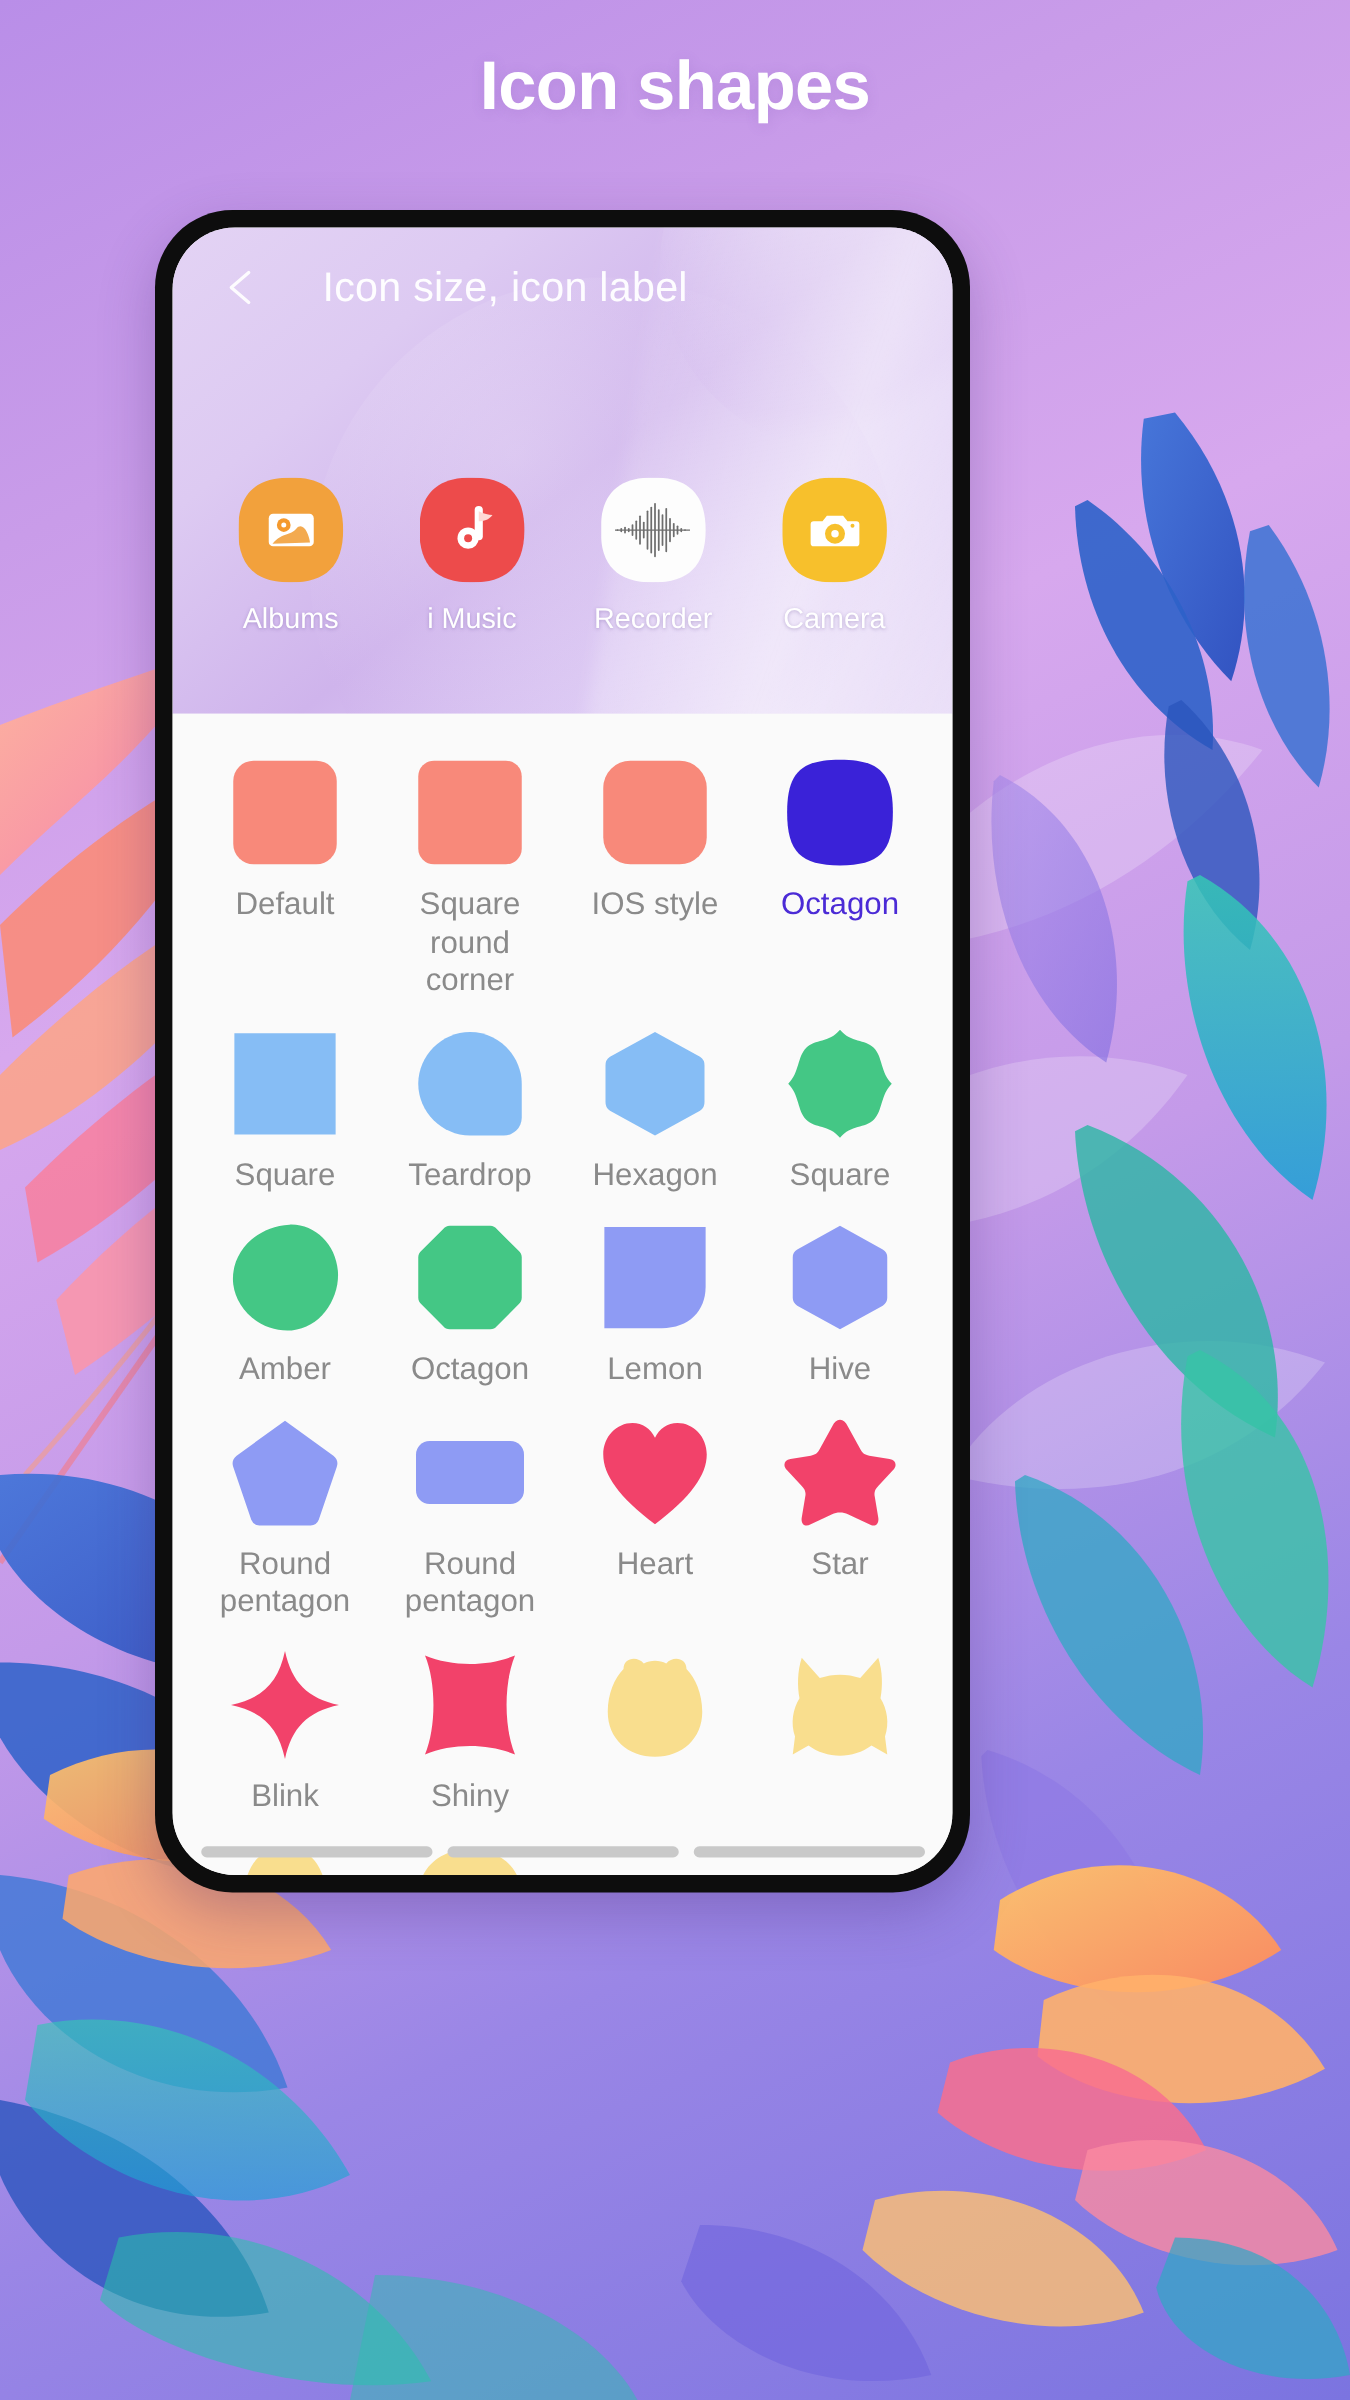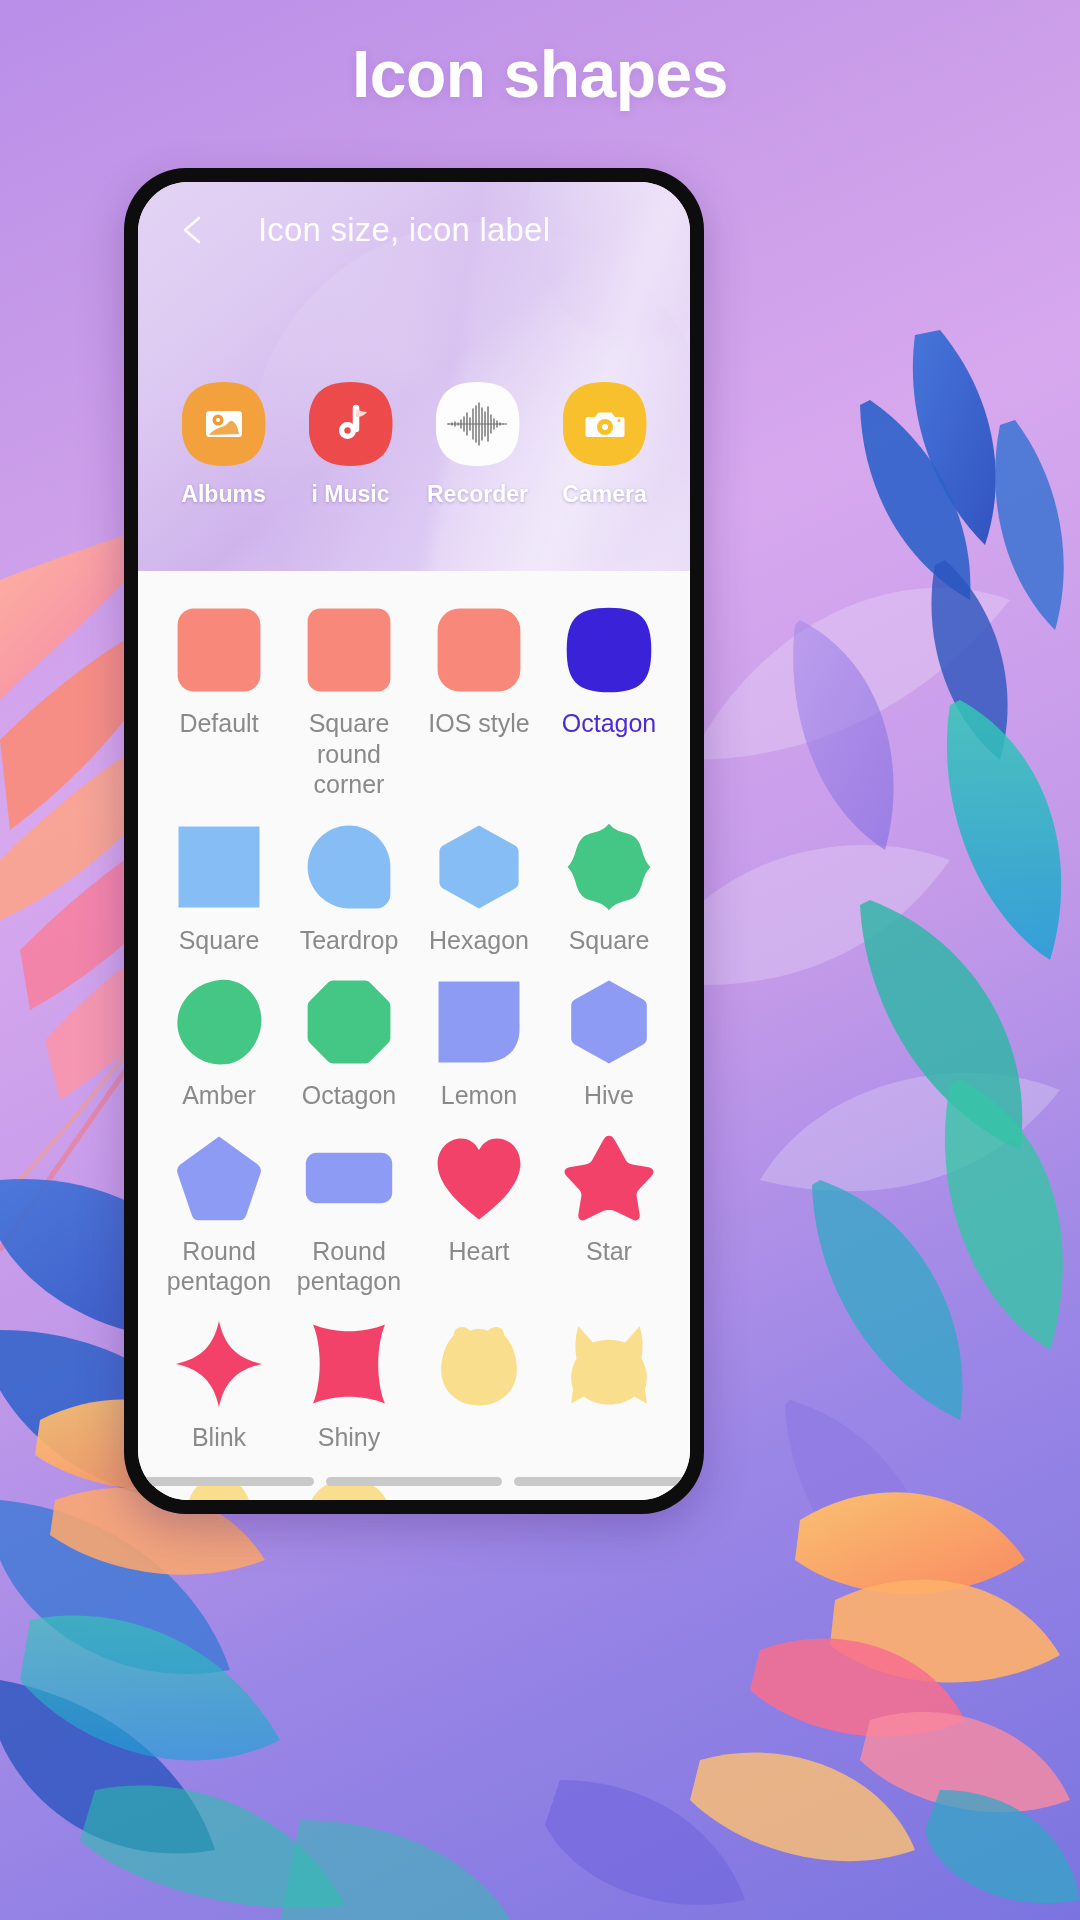--- a/index.html
+++ b/index.html
@@ -14,32 +14,32 @@
   
   .bg-wrap { position: absolute; inset: 0; overflow: hidden; z-index: 0; }
   .bg-svg { position: absolute; inset: 0; width: 1080px; height: 1920px; }
 
   
   .page-title {
     position: absolute;
     top: 36px; left: 0; width: 1080px;
     text-align: center;
     color: #ffffff;
-    font-size: 66px;
+    font-size: 55px;
     font-weight: bold;
     letter-spacing: -0.5px;
     z-index: 5;
     text-shadow: 0 2px 10px rgba(120,80,180,0.18);
   }
 
   
   .phone {
     position: absolute;
     left: 124px; top: 168px;
-    width: 580px; height: 1346px;
+    width: 652px; height: 1346px;
     background: #0d0d0d;
     border-radius: 62px;
     z-index: 4;
     box-shadow: 0 16px 44px rgba(70,40,120,0.30);
     padding: 14px;
   }
   .screen {
     position: relative;
     width: 100%; height: 100%;
     border-radius: 50px;
@@ -90,21 +90,20 @@
     font-size: 33px;
     letter-spacing: 0.2px;
   }
 
   
   .app-row {
     position: relative; z-index: 3;
     display: flex;
     margin-top: 104px;
     padding: 0 22px;
-    font-weight: bold;
   }
   .app-cell { flex: 1; display: flex; flex-direction: column; align-items: center; cursor: pointer; }
   .app-icon {
     width: 84px; height: 84px;
     display: flex; align-items: center; justify-content: center;
     position: relative;
   }
   .squircle-mask {
     width: 84px; height: 84px;
     clip-path: path("M42,0 C70.5,0 84,13.5 84,42 C84,70.5 70.5,84 42,84 C13.5,84 0,70.5 0,42 C0,13.5 13.5,0 42,0 Z");

